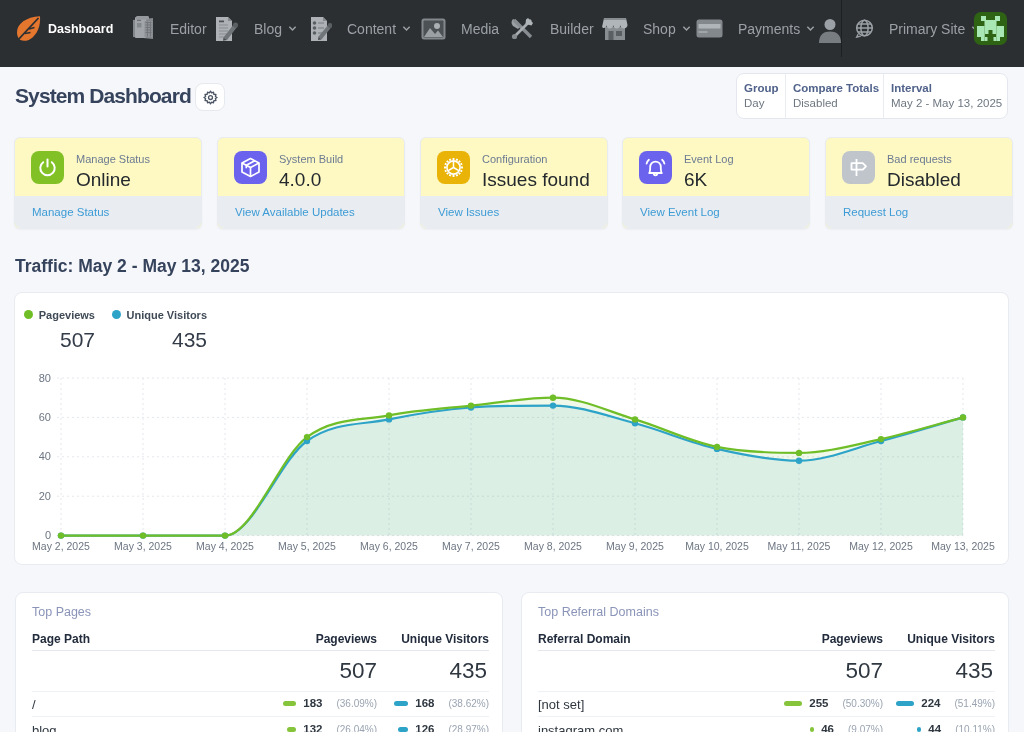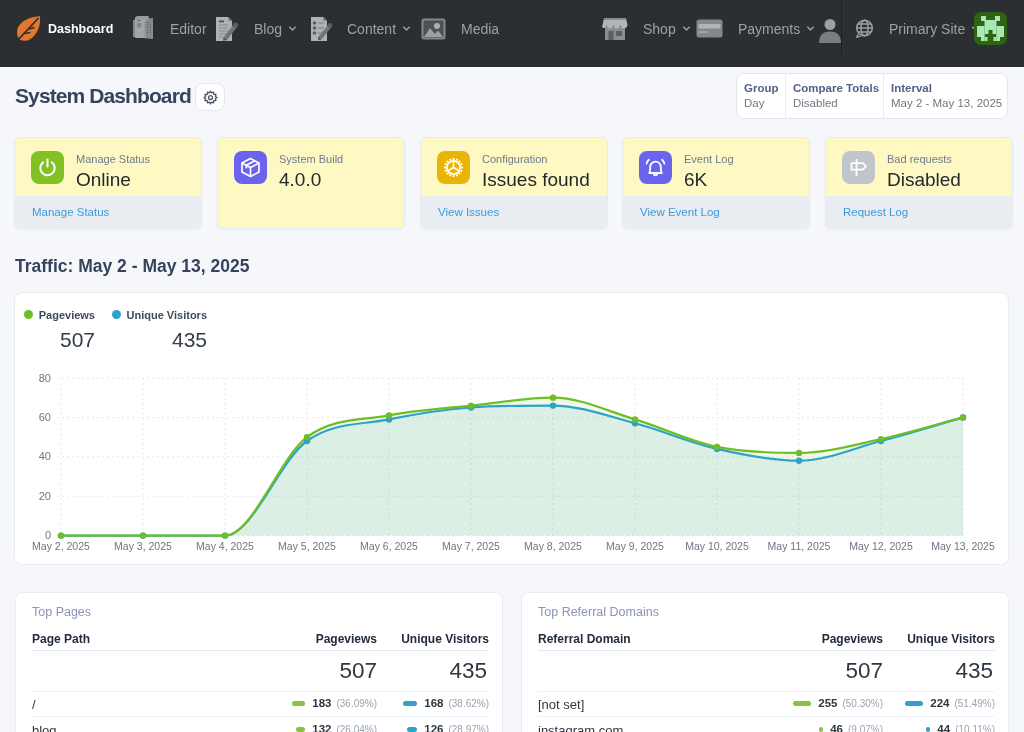--- a/index.html
+++ b/index.html
@@ -39,21 +39,21 @@
 .tcard .hrow{position:absolute;left:16px;right:13px;top:36px;height:22px;border-bottom:1px solid #e4e7ec}
 .tcard .hl{position:absolute;left:0;top:3px;font-size:12px;font-weight:bold;color:#222c3c}
 .tcard .hp{position:absolute;top:3px;font-size:12px;font-weight:bold;color:#222c3c}
 .tot{position:absolute;font-size:22.5px;color:#2f3740;line-height:24px}
 .trow{position:absolute;left:16px;right:13px;height:26px;border-bottom:1px solid #eef1f5;font-size:13px;color:#2f3740}
 .trow .nm{position:absolute;left:0;top:6px}
 .cellv{position:absolute;top:6px;display:flex;align-items:center;justify-content:flex-end}
 .pill{height:5px;border-radius:3px;margin-right:7px}
 .pg{background:#85c43b}.pb{background:#2da3c8}
 .cellv b{font-size:11.5px;color:#2f3740}
-.cellv .pc{font-size:10px;color:#9aa4b2;margin-left:5px}
+.cellv .pc{font-size:10px;color:#9aa4b2;margin-left:14px}
 </style></head>
 <body>
 <div id="nav">
 <div class="itm" style="left:15px">
 <svg width="26" height="27" viewBox="0 0 26 27">
         <path d="M25,1.2 C11,2 2,8.5 2,17.5 C2,20.8 3.2,23.2 5,24.7 C7.8,26.3 12,26 15,24.2 C22.5,19.8 25.8,10.5 25,1.2 Z" fill="#e5762e"></path>
         <path d="M1.5,26.5 L23.5,3" stroke="#2c2f32" stroke-width="1.8" fill="none"></path>
         <path d="M10,18.5 L15.5,17.5 M14,14 L19.5,12.5" stroke="#2c2f32" stroke-width="1.6" fill="none"></path>
       </svg>
 <span class="lbl" style="color:#fff;font-weight:bold;margin-left:7px;font-size:12.5px">Dashboard</span>
@@ -104,20 +104,30 @@
       </svg>
 </div>
 <div class="itm" style="left:421px">
 <svg width="25" height="22" viewBox="0 0 25 22">
         <rect x="0.5" y="0.5" width="24" height="21" rx="2.5" fill="#83888d"></rect>
         <rect x="2.5" y="2.5" width="20" height="17" rx="1" fill="#4c5155"></rect>
         <circle cx="16" cy="8" r="3" fill="#aab0b4"></circle>
         <path d="M3,19 L9,10 L14,16 L17,12.5 L22,19 Z" fill="#9aa0a4"></path>
       </svg>
 <span class="lbl">Media</span>
+</div>
+<div class="itm" style="left:510px">
+<svg width="25" height="25" viewBox="0 0 25 25">
+        <path d="M3,3 C1,5 1,8 3,10 L8,13 L11,10 L7,5 Z" fill="#9aa0a4"></path>
+        <path d="M4,4 L21,21" stroke="#878c91" stroke-width="3.4"></path>
+        <path d="M21,4 L4,21" stroke="#a8adb1" stroke-width="2.6"></path>
+        <path d="M18,2 L23,7 L21.5,9.5 L15.5,8 L16,3.5 Z" fill="#b0b5b9"></path>
+        <circle cx="4.5" cy="20.5" r="2.6" fill="#878c91"></circle>
+      </svg>
+<span class="lbl">Builder</span>
 </div>
 <div class="itm" style="left:696px">
 <svg width="27" height="19" viewBox="0 0 27 19">
         <rect x="0.5" y="0.5" width="26" height="18" rx="2.5" fill="#83888d"></rect>
         <rect x="2.5" y="5" width="22" height="4.5" fill="#b0b5b9"></rect>
         <rect x="2.5" y="12" width="9" height="2" fill="#a0a5a9"></rect>
       </svg>
 <span class="lbl">Payments</span>
 <svg class="caret car" viewBox="0 0 10 10">
         <path d="M1.5,3 L5,6.7 L8.5,3" stroke="#9ba1a6" stroke-width="1.6" fill="none"></path>
@@ -220,20 +230,21 @@
           <path d="M2,6 L10.5,10.5 L19,6"></path>
           <path d="M10.5,10.5 V19.5"></path>
           <path d="M14.8,3.7 L6.3,8.2 V11.2"></path>
         </svg>
       </div>
   <div class="tx">
         <div class="l1">System Build</div>
         <div class="l2">4.0.0</div>
       </div>
  </div>
+ <div class="foot">View Available Updates</div>
 </div>
 <div class="scard" style="left:420px">
  <div class="body">
   <div class="ic" style="background:#eab308">
         <svg width="21" height="21" viewBox="0 0 21 21" fill="none" stroke="#fff" stroke-width="1.6">
           <circle cx="10.5" cy="10.5" r="6.6"></circle>
           <path d="M10.5,3.9 V10.5 M10.5,10.5 L4.8,13.8 M10.5,10.5 L16.2,13.8" stroke-width="1.5"></path>
           <g stroke-width="1.9">
             <path d="M10.5,1 v2 M10.5,18 v2 M1,10.5 h2 M18,10.5 h2 M3.8,3.8 l1.4,1.4 M15.8,15.8 l1.4,1.4 M17.2,3.8 l-1.4,1.4 M5.2,15.8 l-1.4,1.4 M6.7,1.8 l0.8,1.8 M13.5,17.4 l0.8,1.8 M1.8,6.7 l1.8,0.8 M17.4,13.5 l1.8,0.8 M14.3,1.8 l-0.8,1.8 M7.5,17.4 l-0.8,1.8 M1.8,14.3 l1.8,-0.8 M17.4,7.5 l1.8,-0.8"></path>
           </g>

